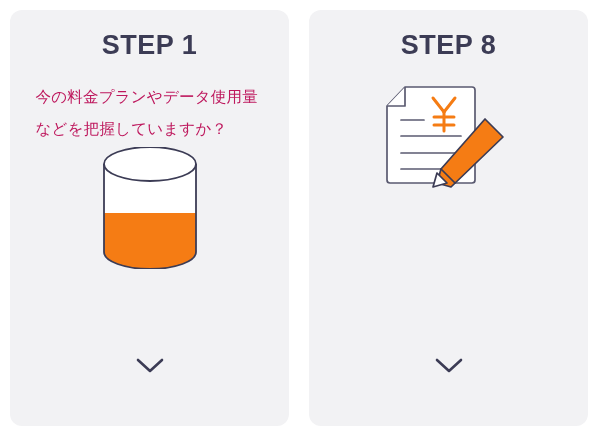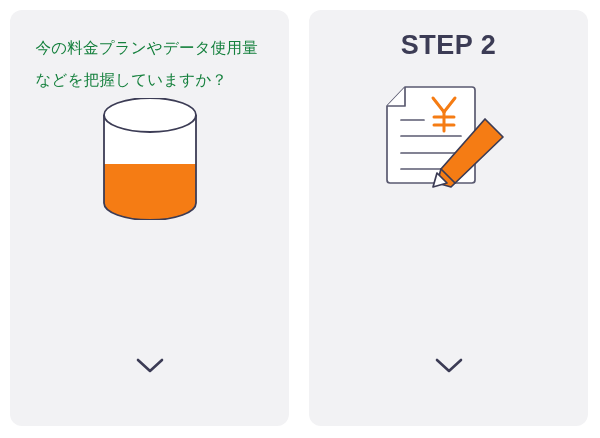--- a/index.html
+++ b/index.html
@@ -44,21 +44,21 @@
     letter-spacing: 0.5px;
     line-height: 1;
     text-align: center;
   }
 
   .step-body {
     margin-top: 22px;
     width: 228px;
     font-size: 15.5px;
     line-height: 2.07;
-    color: #15803d;
+    color: #be185d;
     text-align: left;
     letter-spacing: 0.2px;
   }
 
   .step-illustration {
     position: relative;
     flex: 1 1 auto;
     width: 100%;
     display: flex;
     align-items: flex-start;
@@ -83,20 +83,21 @@
   }
 
   svg { display: block; }
 </style>
 </head>
 <body>
 
 <div class="steps-container">
 
   <div class="step-card">
+    <div class="step-title">STEP 1</div>
 
     <div class="step-body">今の料金プランやデータ使用量などを把握していますか？</div>
 
     <div class="step-illustration">
       <span class="illus-cylinder">
         <svg width="100" height="122" viewBox="0 0 100 122">
           <defs>
             <clipPath id="cylClip">
               <path d="M4,17 L4,105 A46,17 0 0 0 96,105 L96,17 Z"></path>
             </clipPath>
@@ -118,21 +119,21 @@
     <div class="step-chevron">
       <span>
         <svg width="30" height="17" viewBox="0 0 30 17">
           <polyline points="3,3 15,14 27,3" fill="none" stroke="#3c3c55" stroke-width="2.6" stroke-linecap="round" stroke-linejoin="round"></polyline>
         </svg>
       </span>
     </div>
   </div>
 
   <div class="step-card">
-    <div class="step-title">STEP 2</div>
+    <div class="step-title">STEP 8</div>
 
 
     <div class="step-illustration">
       <span class="illus-doc">
         <svg width="140" height="130" viewBox="0 0 140 130">
 
           <path d="M26,22 L8,41 L8,115 A3,3 0 0 0 11,118 L93,118 A3,3 0 0 0 96,115 L96,25 A3,3 0 0 0 93,22 Z" fill="#ffffff" stroke="#5a5a70" stroke-width="1.7" stroke-linejoin="round"></path>
 
           <path d="M26,22 L26,41 L8,41" fill="#ffffff" stroke="#5a5a70" stroke-width="1.7" stroke-linejoin="round"></path>
 

